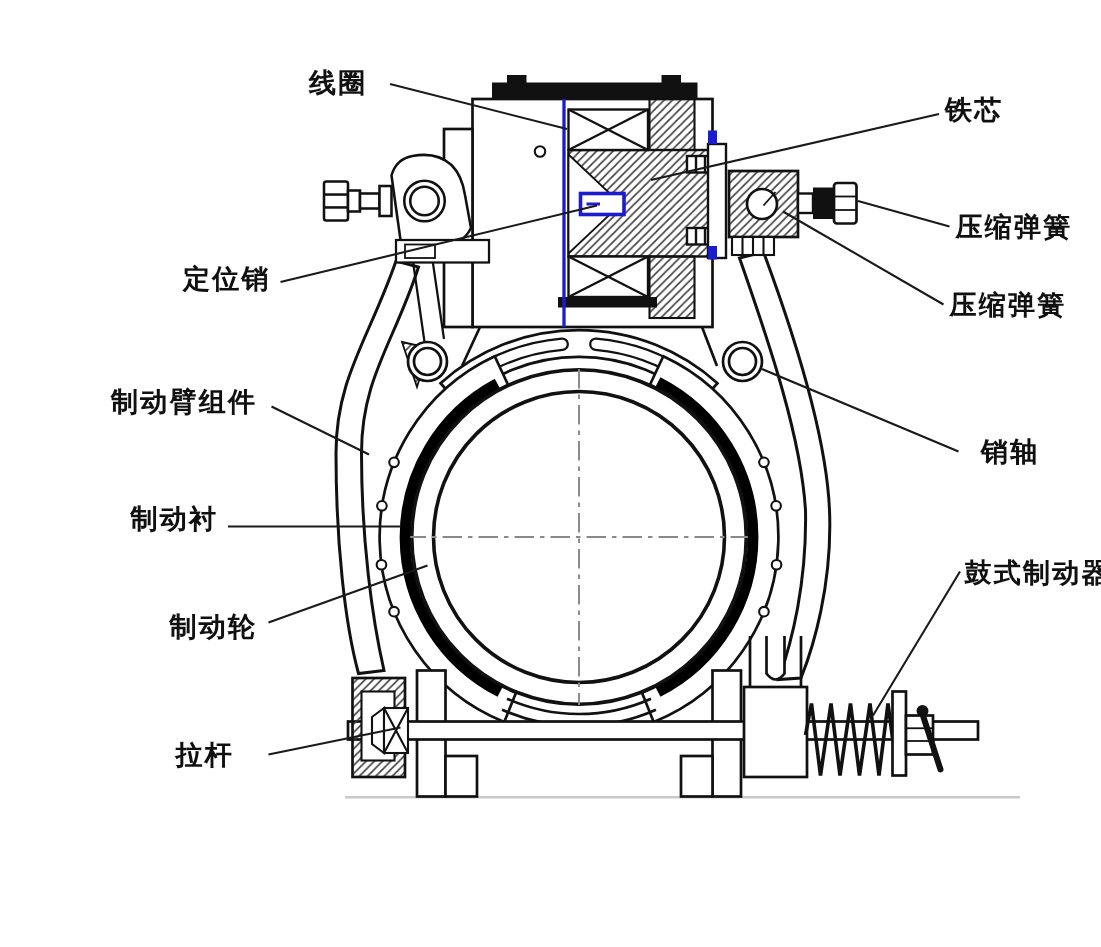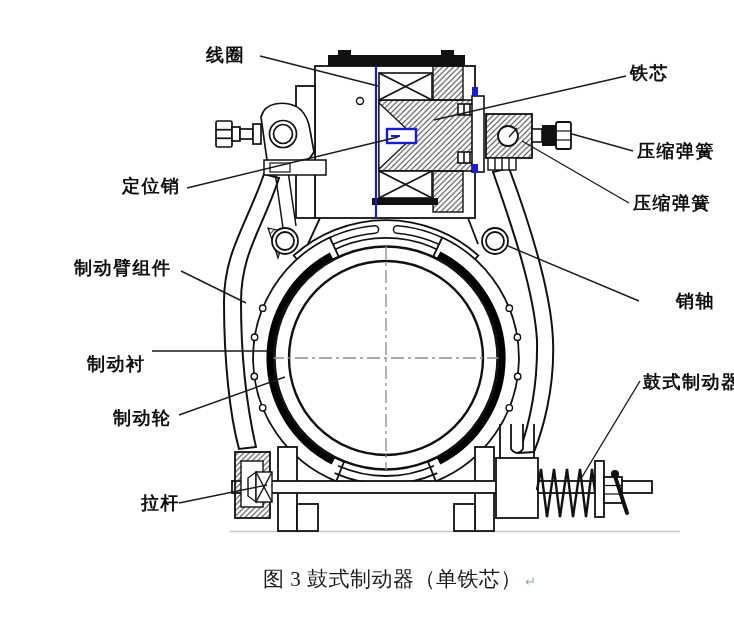--- a/index.html
+++ b/index.html
@@ -208,23 +208,20 @@
     <line x1="159" y1="503" x2="247" y2="485"></line>
   </g>
 </svg>
 
 <div class="callout" style="left:186px;top:46px;">线圈</div>
 <div class="callout" style="left:610px;top:64px;">铁芯</div>
 <div class="callout" style="left:617px;top:142px;">压缩弹簧</div>
 <div class="callout" style="left:613px;top:194px;">压缩弹簧</div>
 <div class="callout" style="left:102px;top:177px;">定位销</div>
 <div class="callout" style="left:54px;top:259px;text-align:center;">制动臂组件</div>
-<div class="callout" style="left:656px;top:292px;">销轴</div>
-<div class="callout" style="left:67px;top:355px;">制动衬</div>
+<div class="callout" style="left:634px;top:292px;">销轴</div>
+<div class="callout" style="left:67px;top:337px;">制动衬</div>
 <div class="callout" style="left:623px;top:373px;">鼓式制动器</div>
 <div class="callout" style="left:93px;top:409px;">制动轮</div>
-<div class="callout" style="left:121px;top:494px;">拉杆</div>
-
-<div class="caption">
-  <span>图 3 鼓式制动器（单铁芯）</span><span class="ret">↵</span>
+<div class="callout" style="left:97px;top:494px;">拉杆</div>
+
+
 </div>
 
-</div>
-
 </body></html>

